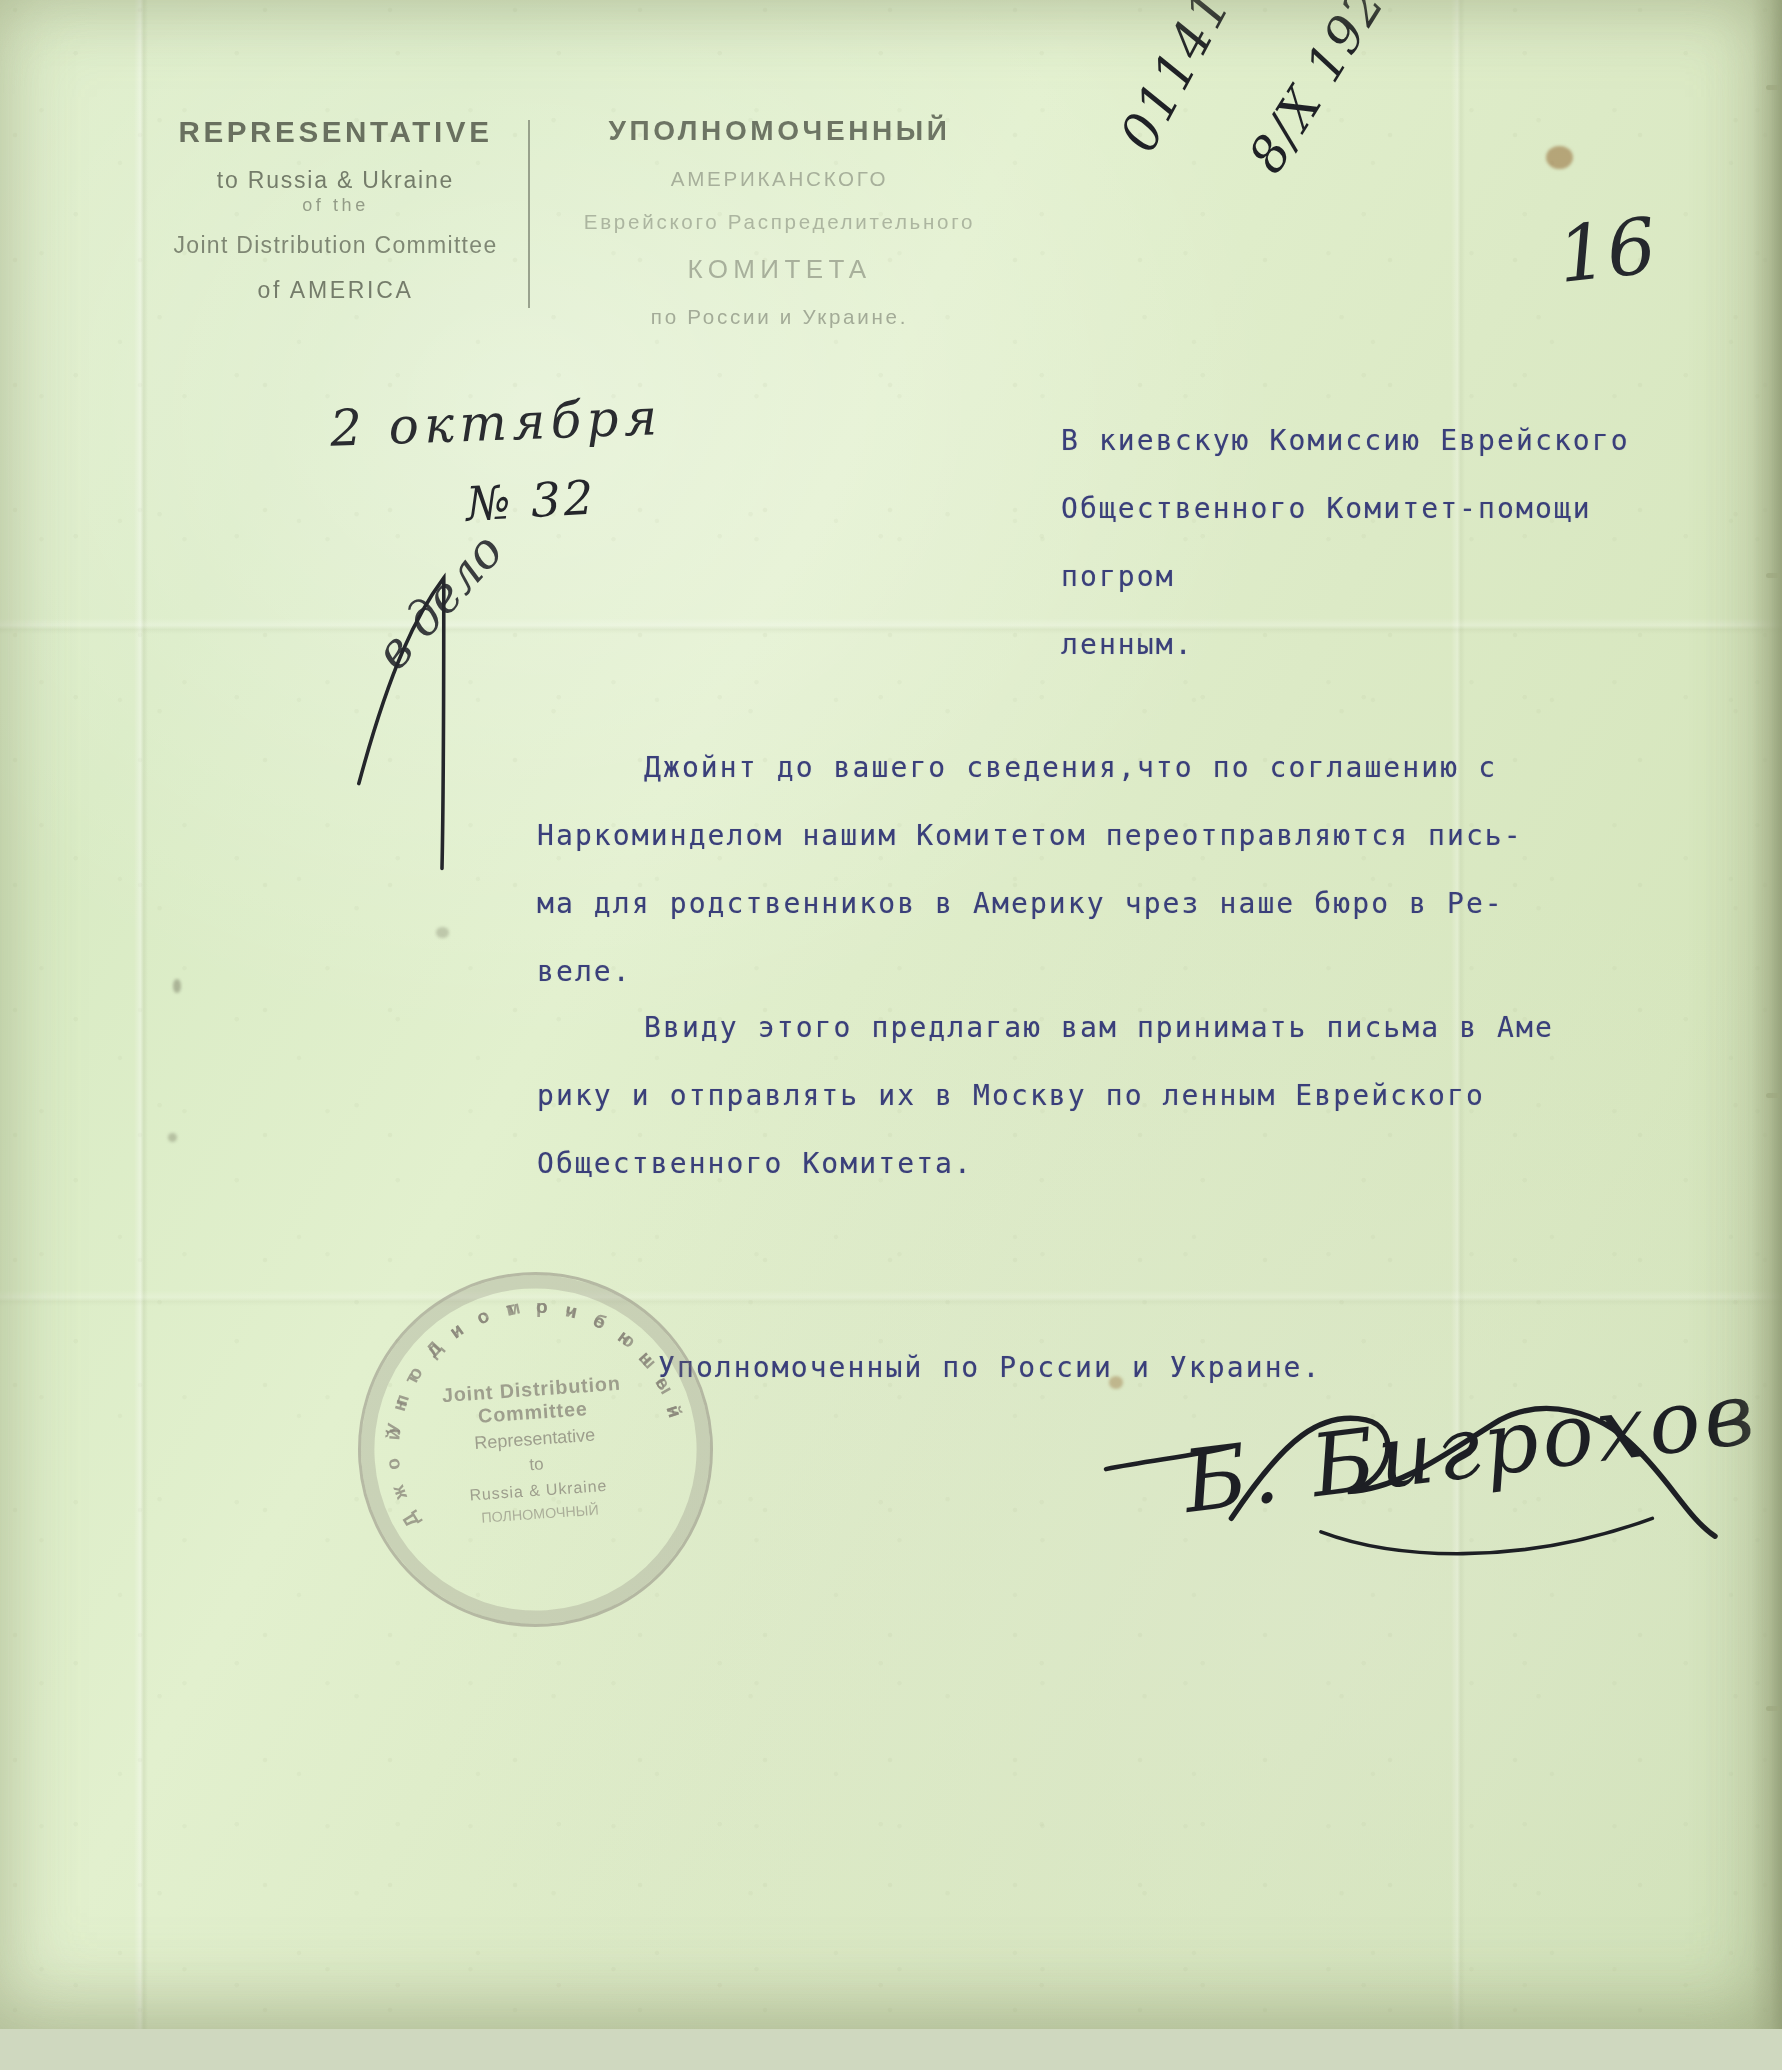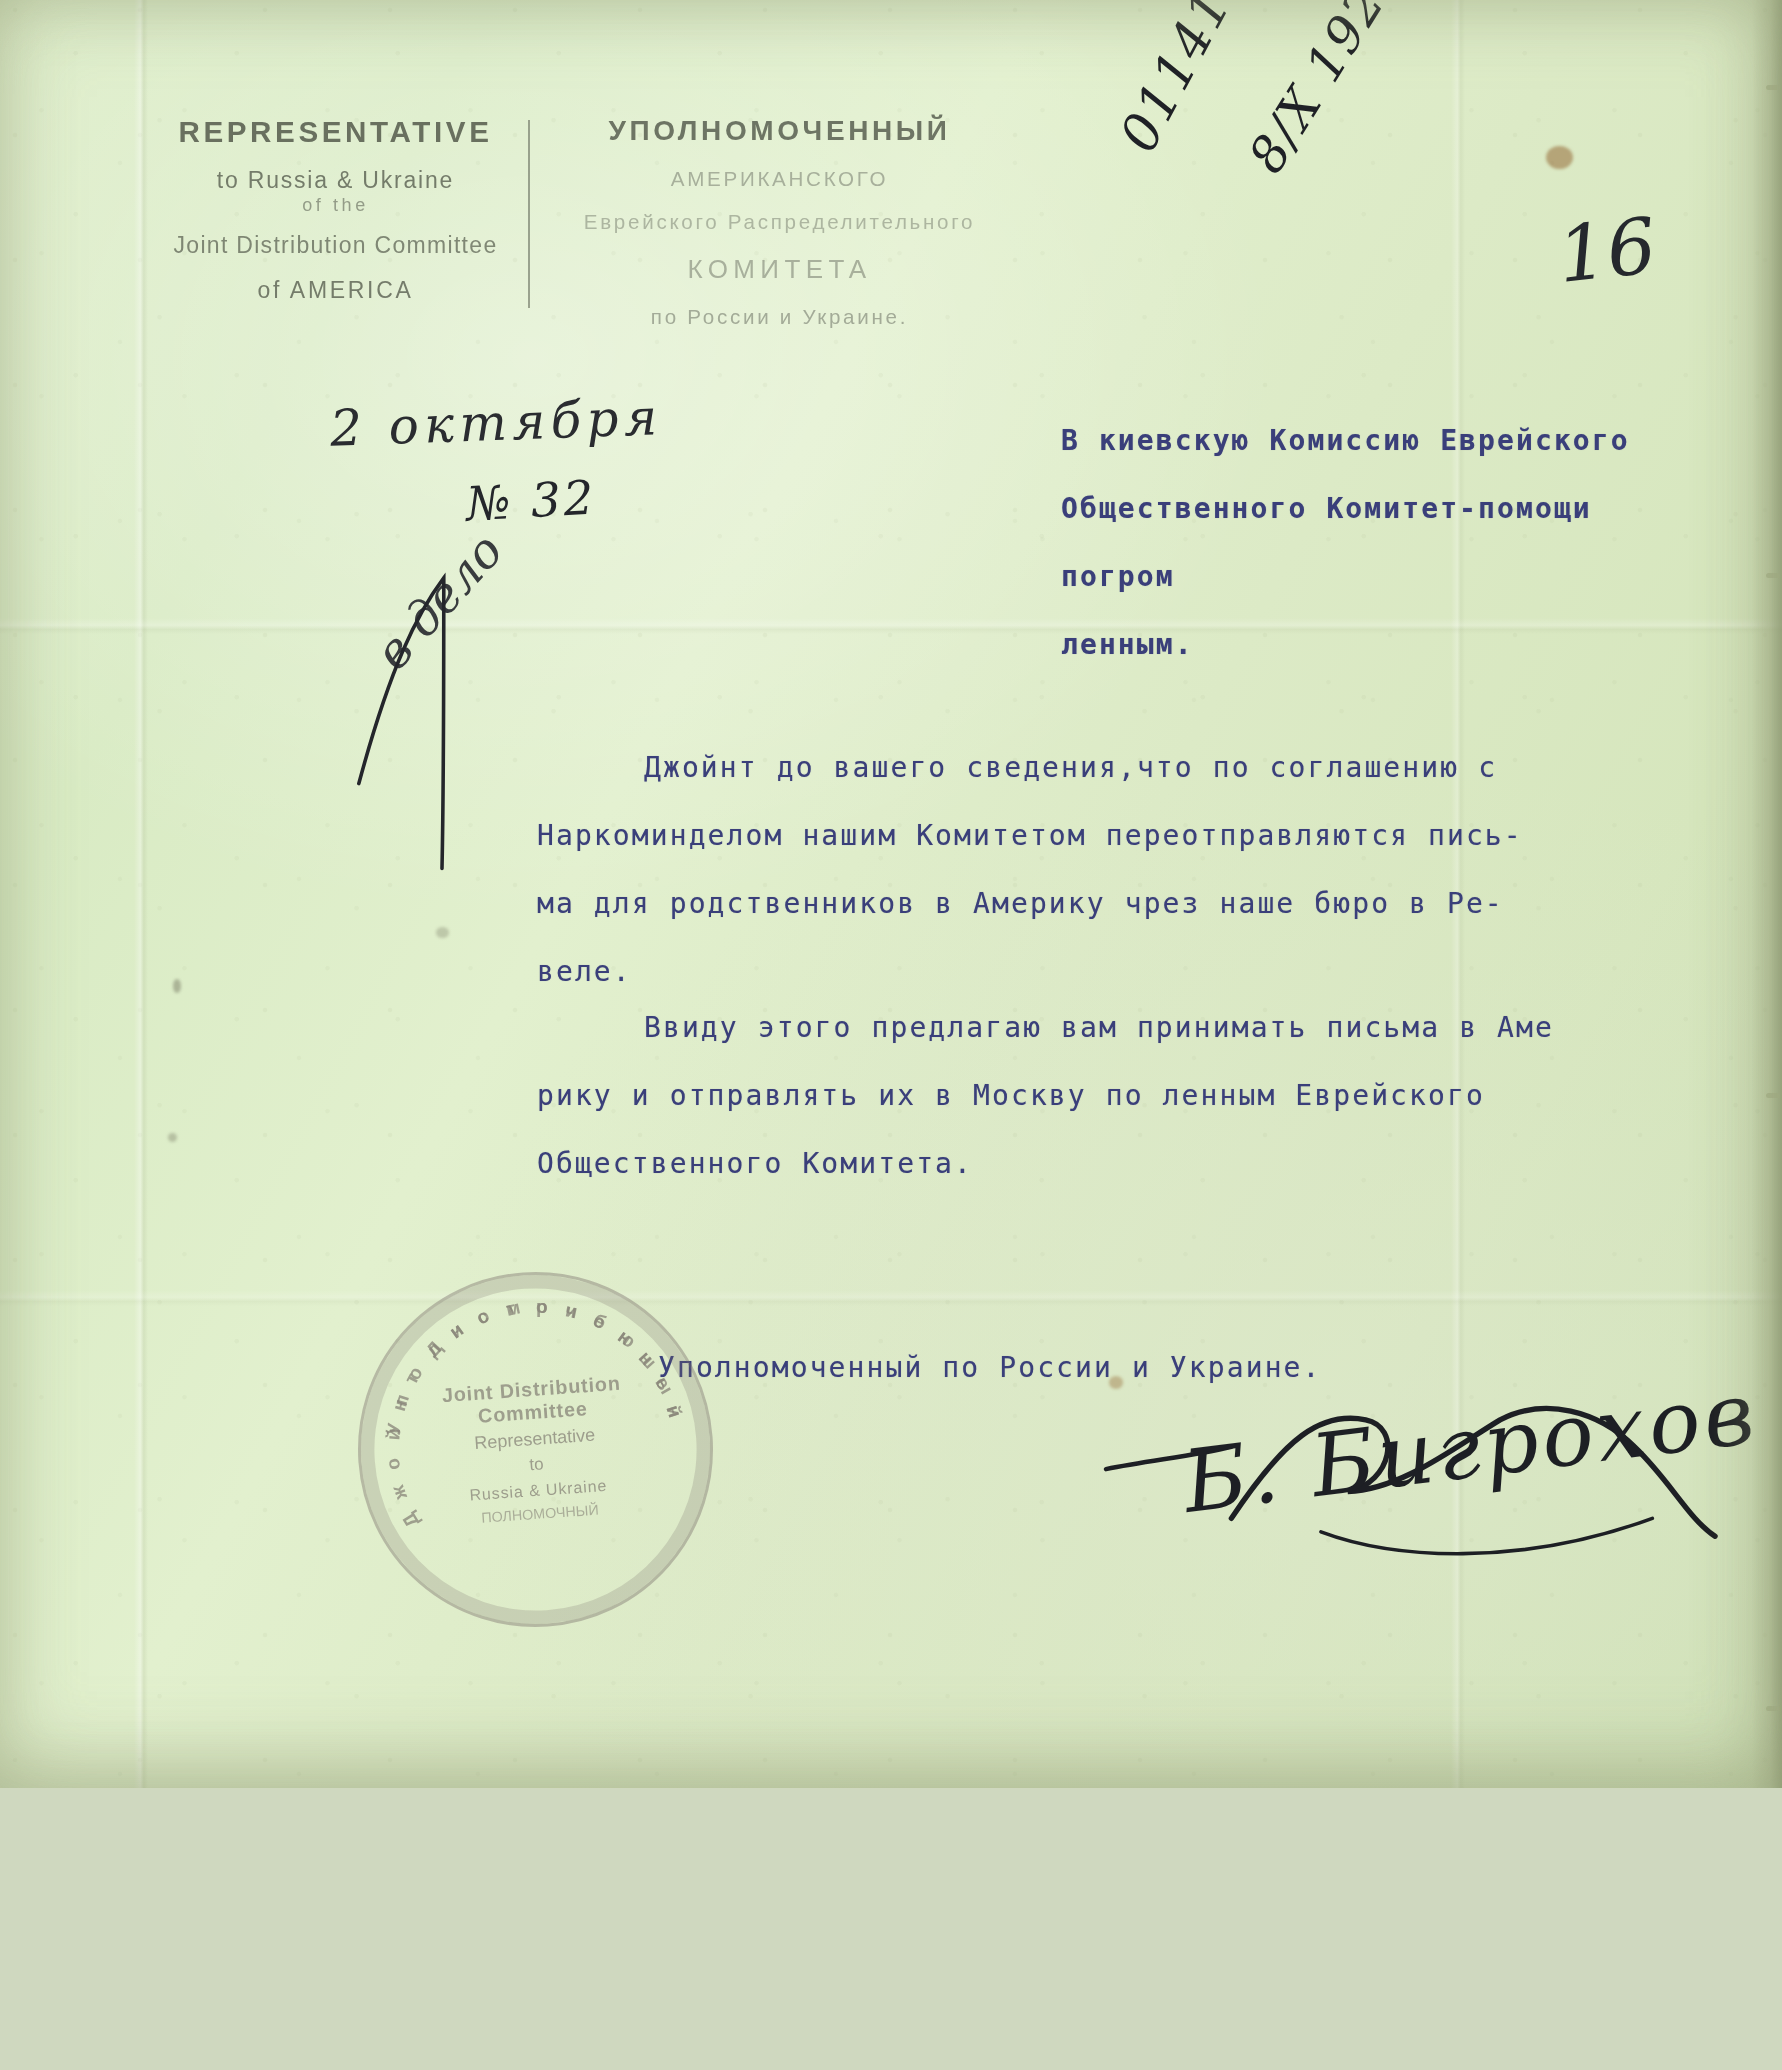--- a/index.html
+++ b/index.html
@@ -3,21 +3,21 @@
 <meta charset="utf-8">
 <style>
   html, body {
     margin: 0;
     padding: 0;
     background: #cfd8bf;
   }
   .page {
     position: relative;
     width: 1782px;
-    height: 1788px;
+    height: 2029px;
     overflow: hidden;
     background:
       radial-gradient(ellipse 60% 45% at 30% 20%, rgba(255,255,255,0.35), rgba(255,255,255,0) 70%),
       radial-gradient(ellipse 70% 50% at 75% 80%, rgba(222,232,205,0.6), rgba(222,232,205,0) 75%),
       linear-gradient(118deg, #dfeecb 0%, #d9ebc4 18%, #e2f0ce 38%, #dceac6 58%, #d6e6bd 78%, #ccdfb2 100%);
     font-family: "Liberation Sans", sans-serif;
   }
 
   
   .grain {
@@ -167,21 +167,21 @@
   
   .typed {
     position: absolute;
     font-family: "DejaVu Sans Mono", monospace;
     color: #3a3f7a;
     font-size: 28px;
     letter-spacing: 2.1px;
     line-height: 68px;
     text-shadow: 0 0 0.9px rgba(58,63,122,.35);
   }
-  .addr { left: 1061px; top: 407px; width: 663px; font-weight: bold; }
+  .addr { left: 1061px; top: 407px; width: 663px; }
   .body1 { left: 537px; top: 734px; width: 1119px; }
   .body1 .ind { display: inline-block; width: 107px; }
   .body2 { left: 537px; top: 994px; width: 1119px; }
   .body2 .ind { display: inline-block; width: 107px; }
   .sign-line { left: 658px; top: 1334px; width: 896px; }
 
   
   .stamp {
     position: absolute;
     left: 358px;

